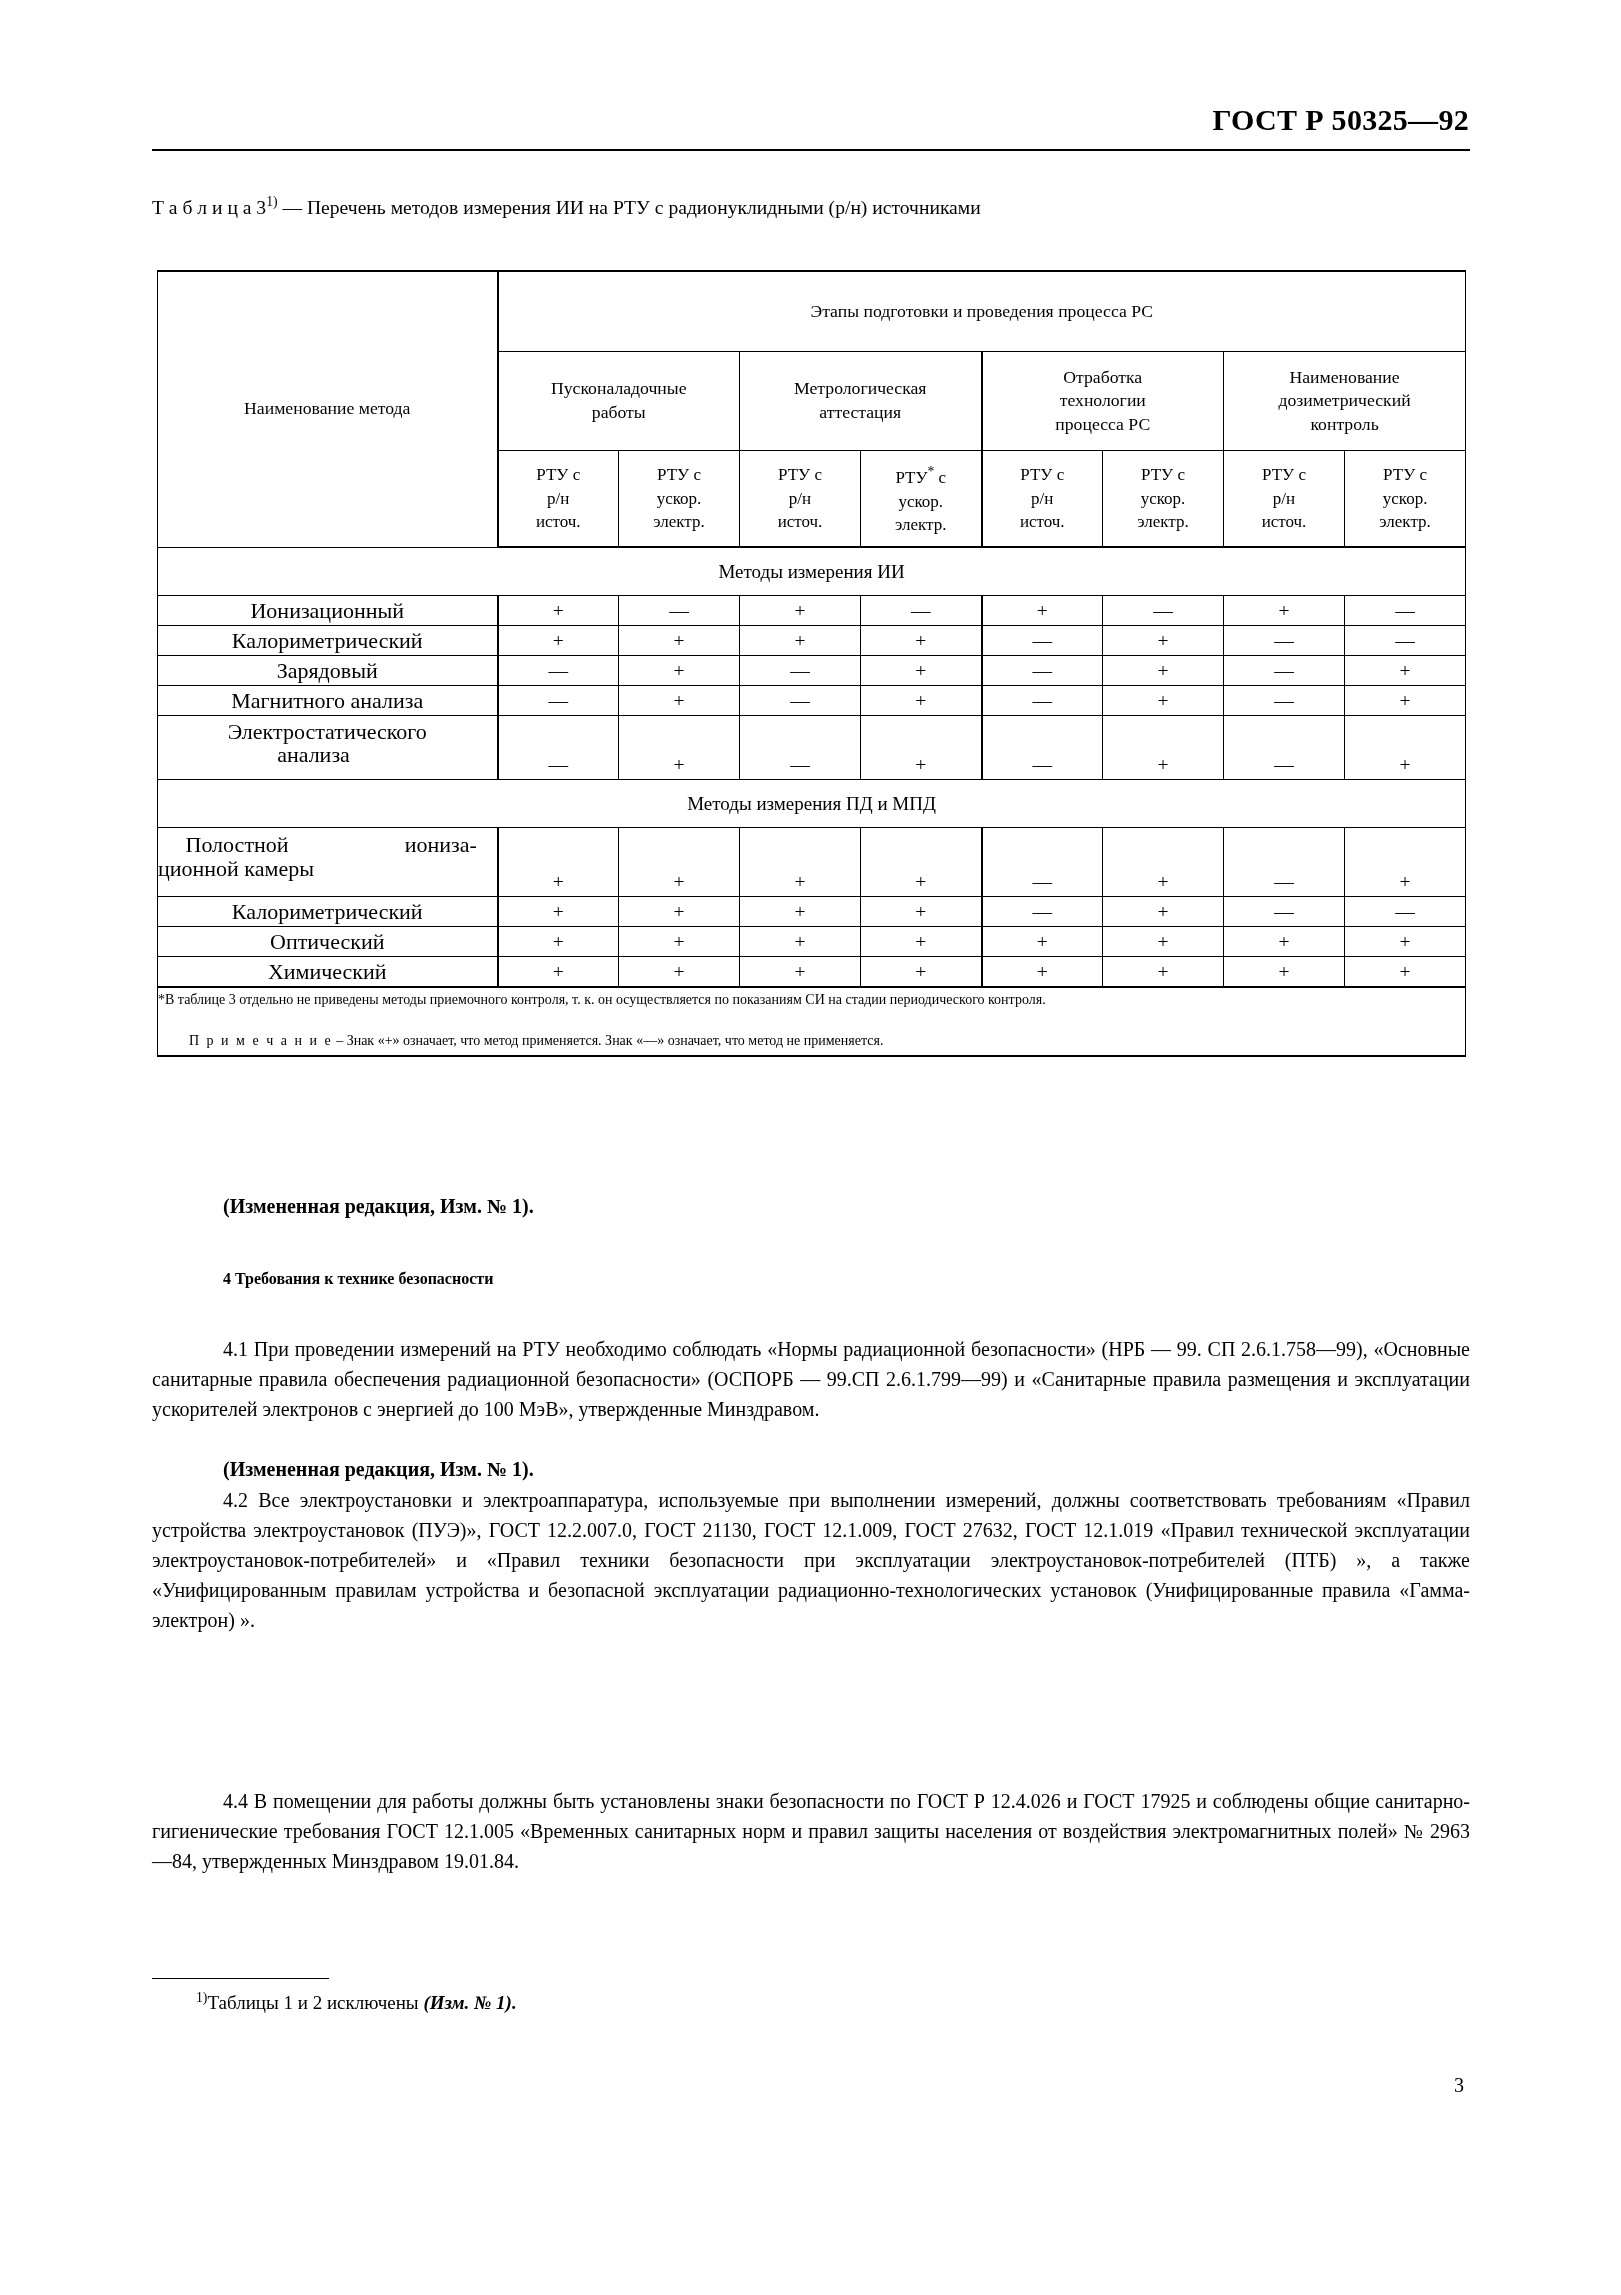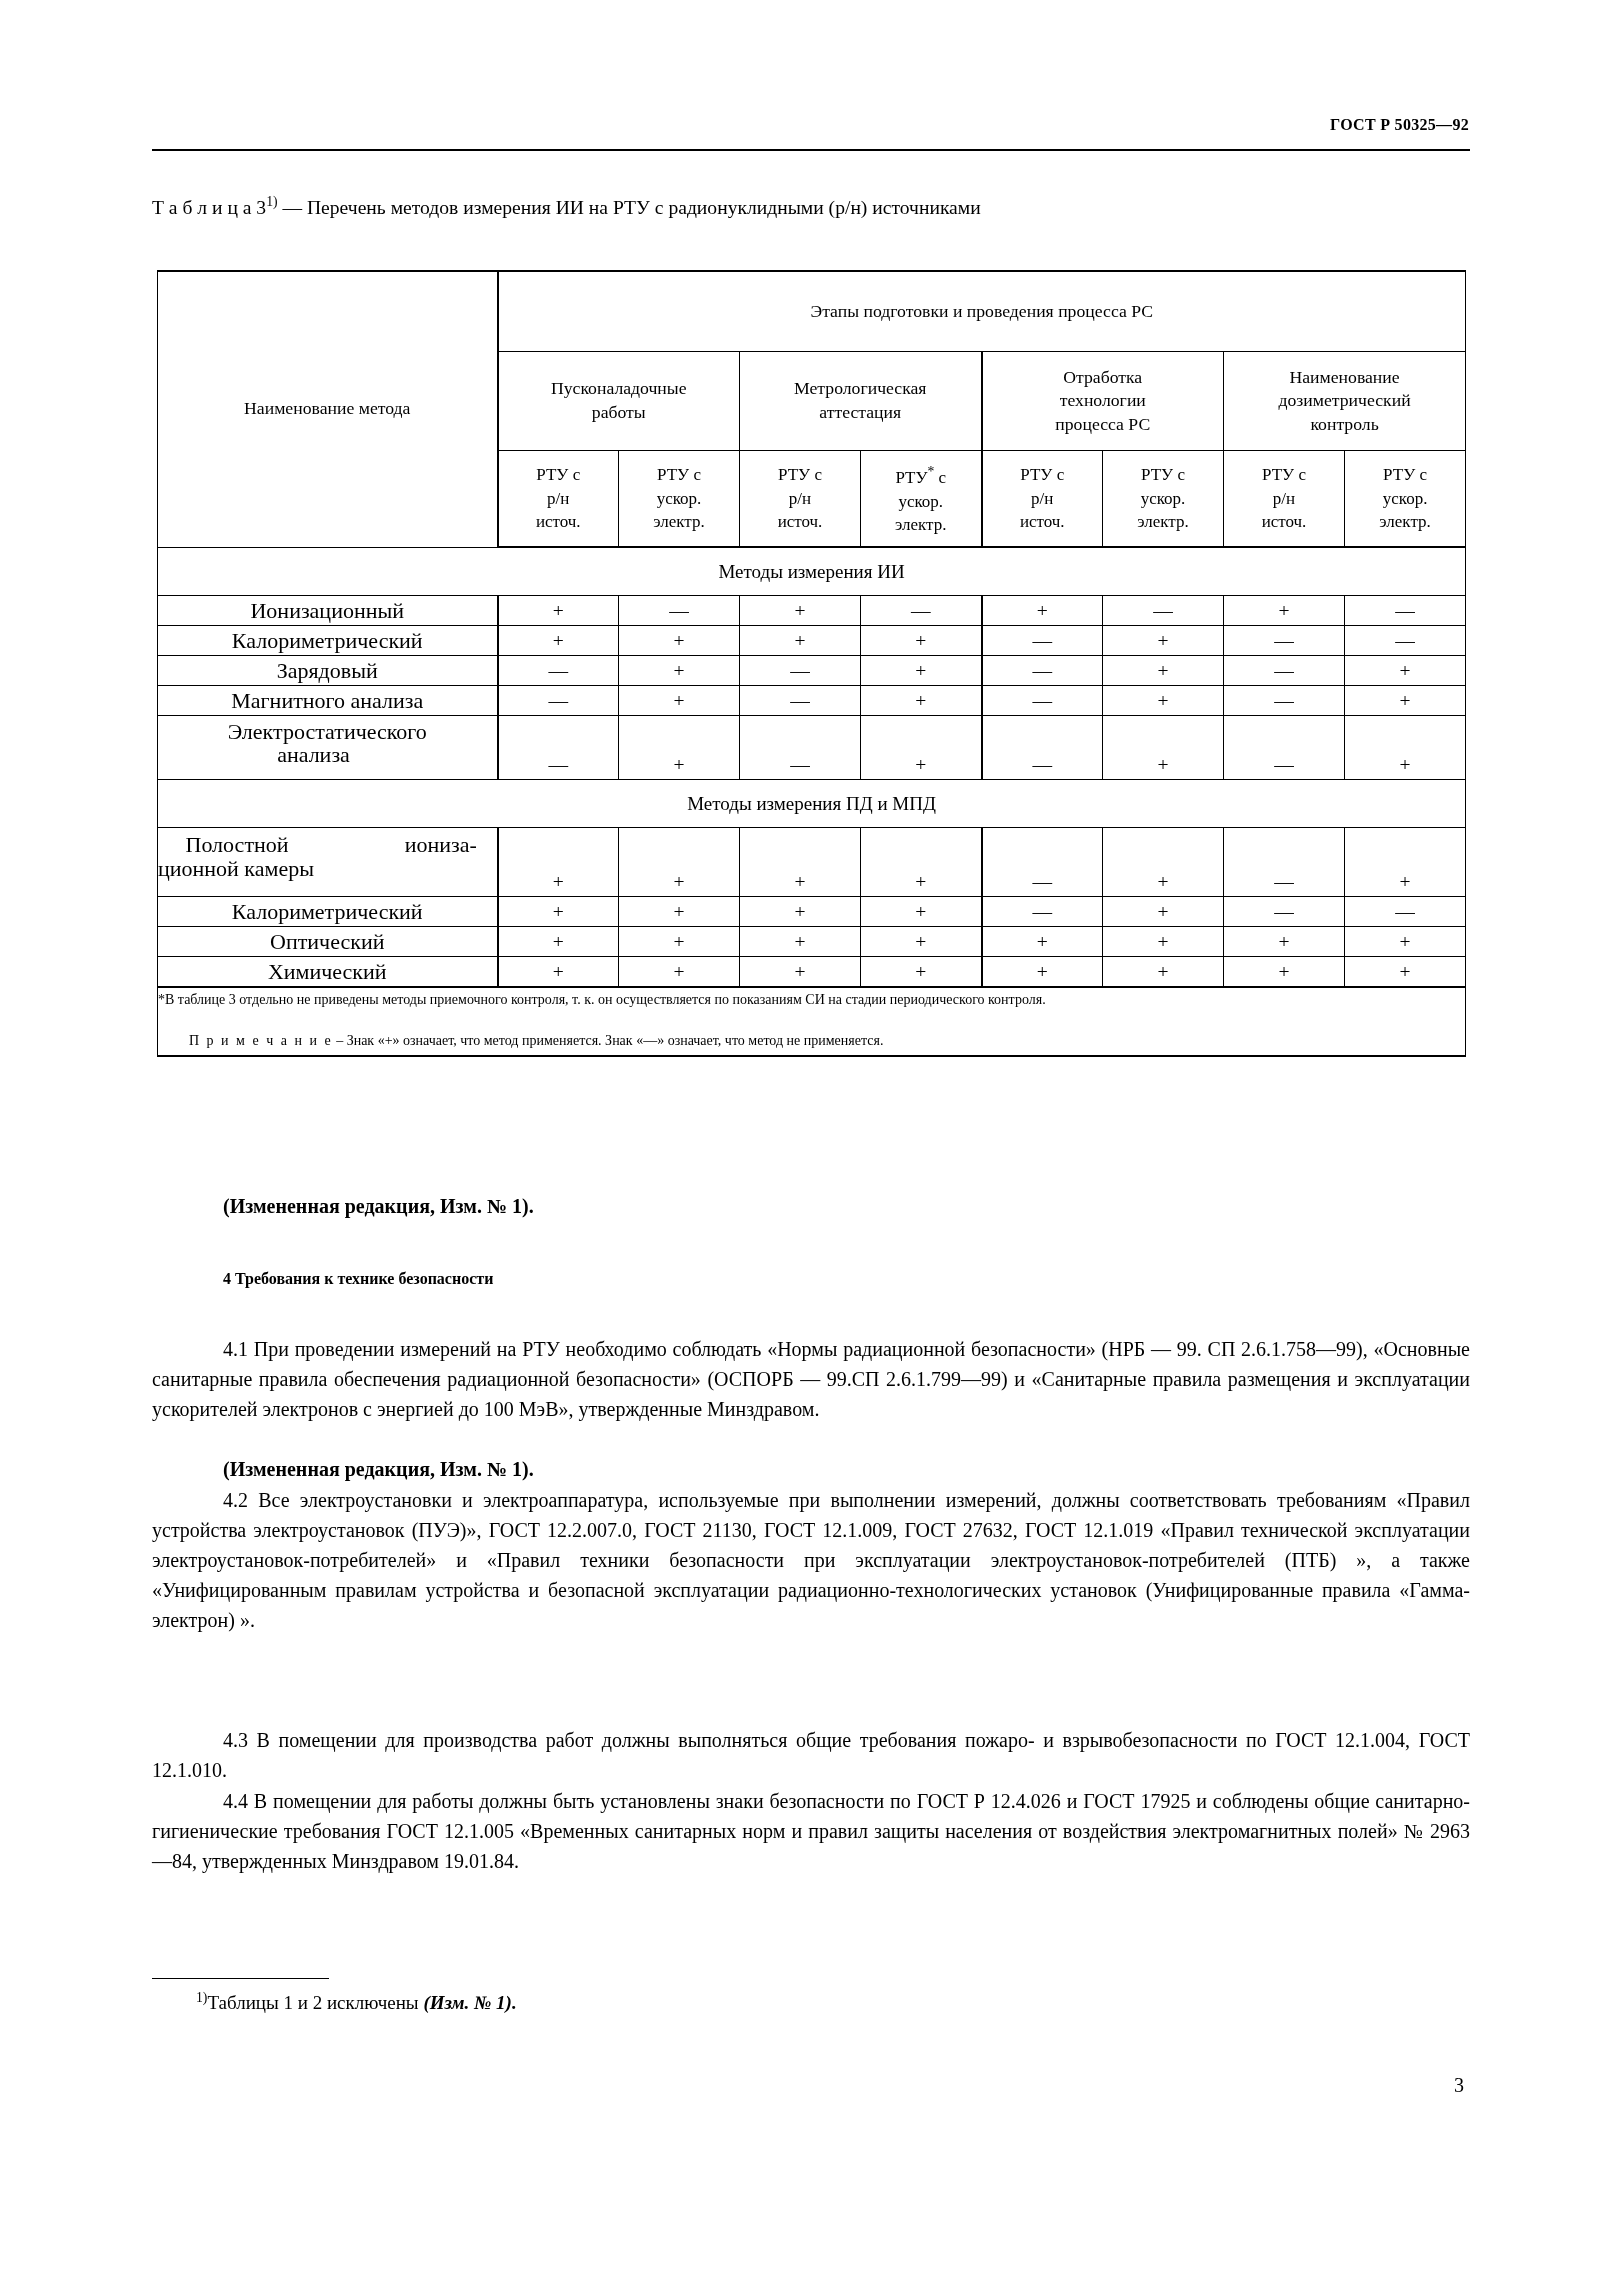--- a/index.html
+++ b/index.html
@@ -20,23 +20,23 @@
     left: 0; top: 0;
     width: 1621px;
     height: 2295px;
     box-sizing: border-box;
     padding: 0;
   }
 
   
   .doc-header {
     position: absolute;
-    top: 116px;
+    top: 103px;
     right: 152px;
-    font-size: 16px;
+    font-size: 30px;
     font-weight: bold;
     letter-spacing: 0.3px;
     white-space: nowrap;
   }
   .header-rule {
     position: absolute;
     top: 149px;
     left: 152px;
     width: 1318px;
     height: 2px;
@@ -399,23 +399,20 @@
   </div>
 
   <div class="body-text" style="top:1454px;">
     <p class="bold-inline">(Измененная редакция, Изм. № 1).</p>
   </div>
 
   <div class="body-text" style="top:1485px;">
     <p class="para">4.2  Все электроустановки и электроаппаратура, используемые при выполнении измерений, должны соответствовать требованиям «Правил устройства электроустановок (ПУЭ)», ГОСТ 12.2.007.0, ГОСТ 21130, ГОСТ 12.1.009, ГОСТ 27632, ГОСТ 12.1.019 «Правил технической эксплуатации электроустановок-потребителей» и «Правил техники безопасности при эксплуатации электроустановок-потребителей (ПТБ) », а также «Унифицированным правилам устройства и безопасной эксплуатации радиационно-технологических установок (Унифицированные правила «Гамма-электрон) ».</p>
   </div>
 
-  <div class="body-text" style="top:1725px;">
-    <p class="para">4.3  В помещении для производства работ должны выполняться общие требования пожаро- и взрывобезопасности по ГОСТ 12.1.004, ГОСТ 12.1.010.</p>
-  </div>
 
   <div class="body-text" style="top:1786px;">
     <p class="para">4.4  В помещении для работы должны быть установлены знаки безопасности по ГОСТ Р 12.4.026 и ГОСТ 17925 и соблюдены общие санитарно-гигиенические требования ГОСТ 12.1.005 «Временных санитарных норм и правил защиты населения от воздействия электромагнитных полей» № 2963—84, утвержденных Минздравом 19.01.84.</p>
   </div>
 
   <div class="foot-rule"></div>
   <div class="footnote">
     <span class="sup">1)</span><span>Таблицы 1 и 2 исключены  </span><b>(Изм. № 1).</b>
   </div>
 

